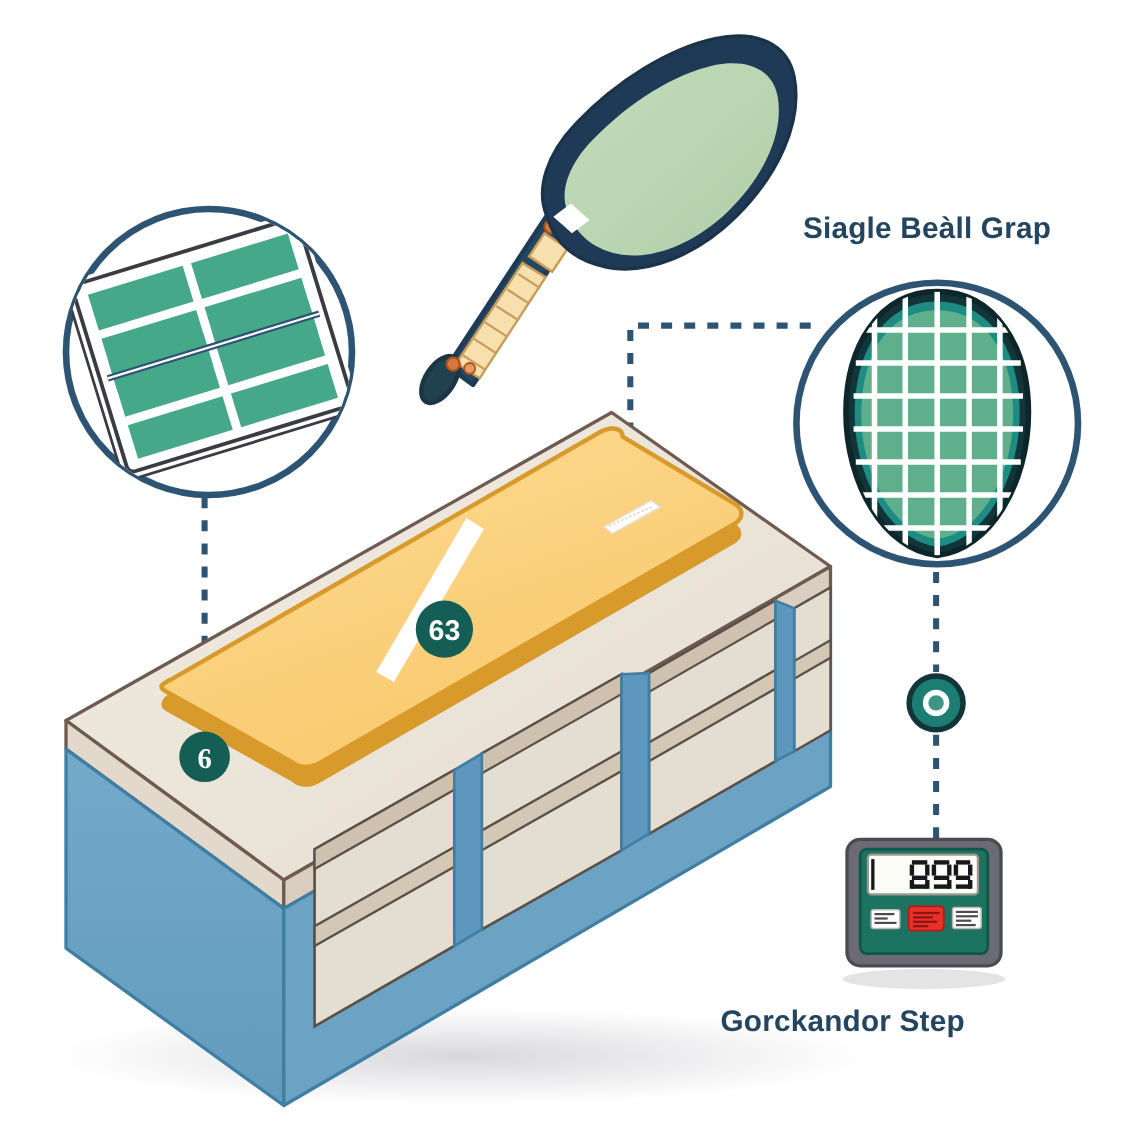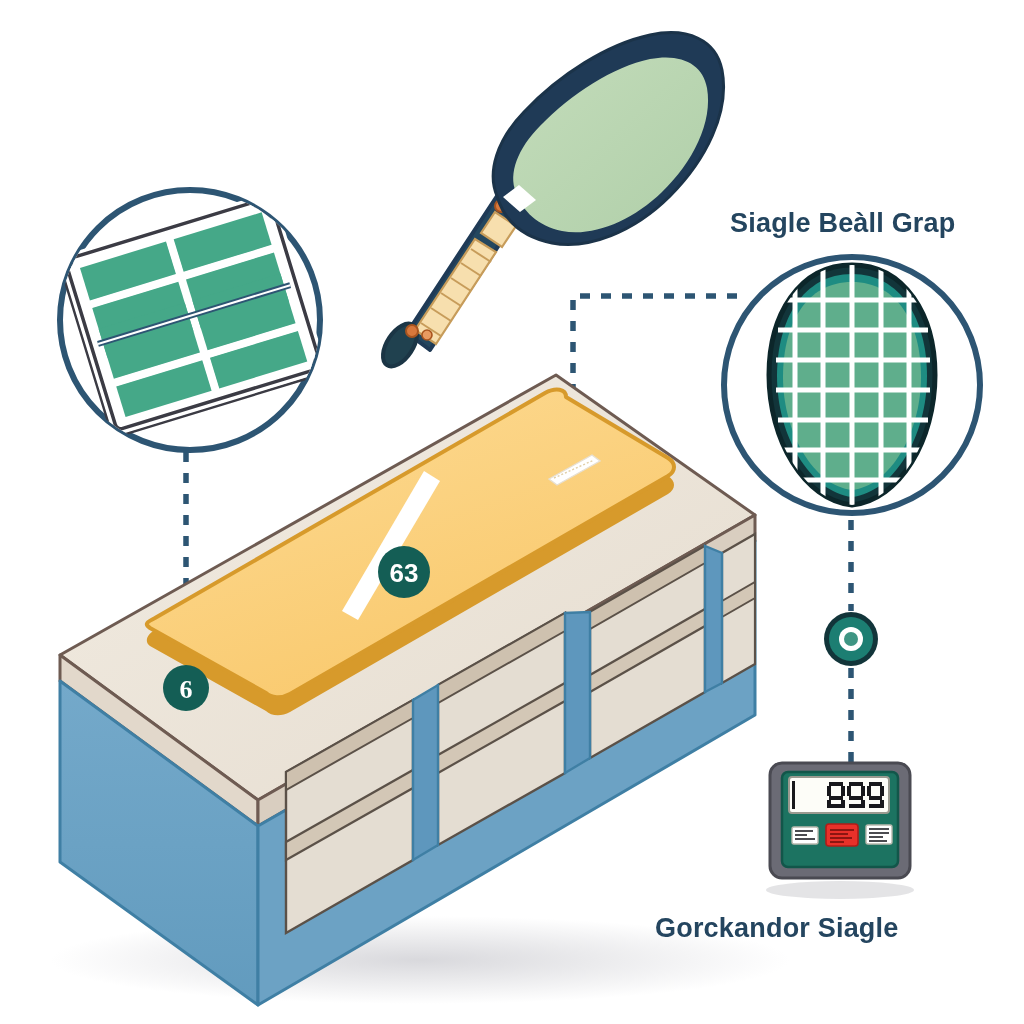--- a/index.html
+++ b/index.html
@@ -15,21 +15,21 @@
   svg.layer{position:absolute;left:0;top:0;width:1024px;height:1024px;display:block;}
   .callout-label{
     position:absolute;
     color:#24455F;
     font-weight:700;
     letter-spacing:.2px;
     white-space:nowrap;
     font-family:"Liberation Sans", sans-serif;
   }
   #label-left{left:56px;top:122px;font-size:29px;}
-  #label-right{left:730px;top:208px;font-size:27px;}
+  #label-right{left:730px;top:192px;font-size:27px;}
   #label-bottom{left:655px;top:913px;font-size:27px;}
 </style>
 </head>
 <body>
 
 <div id="stage">
 
   <svg class="layer" viewBox="0 0 1024 1024">
     <defs>
       <linearGradient id="gradCushion" x1="0" y1="0" x2="0.6" y2="1">
@@ -306,15 +306,15 @@
       <circle cx="404" cy="572" r="26" fill="#145E55"></circle>
       <text x="404" y="582" text-anchor="middle" font-family="Liberation Sans, sans-serif" font-size="26" font-weight="700" fill="#FFFFFF">63</text>
     </g>
     <g>
       <circle cx="186" cy="688" r="23" fill="#145E55"></circle>
       <text x="186" y="698" text-anchor="middle" font-family="Liberation Serif, serif" font-size="26" font-weight="700" fill="#FFFFFF">6</text>
     </g>
   </svg>
 
   <div class="callout-label" id="label-right">Siagle Beàll Grap</div>
-  <div class="callout-label" id="label-bottom">Gorckandor Siagle</div>
+  <div class="callout-label" id="label-bottom">Gorckandor Step</div>
 
 </div>
 
 </body></html>

